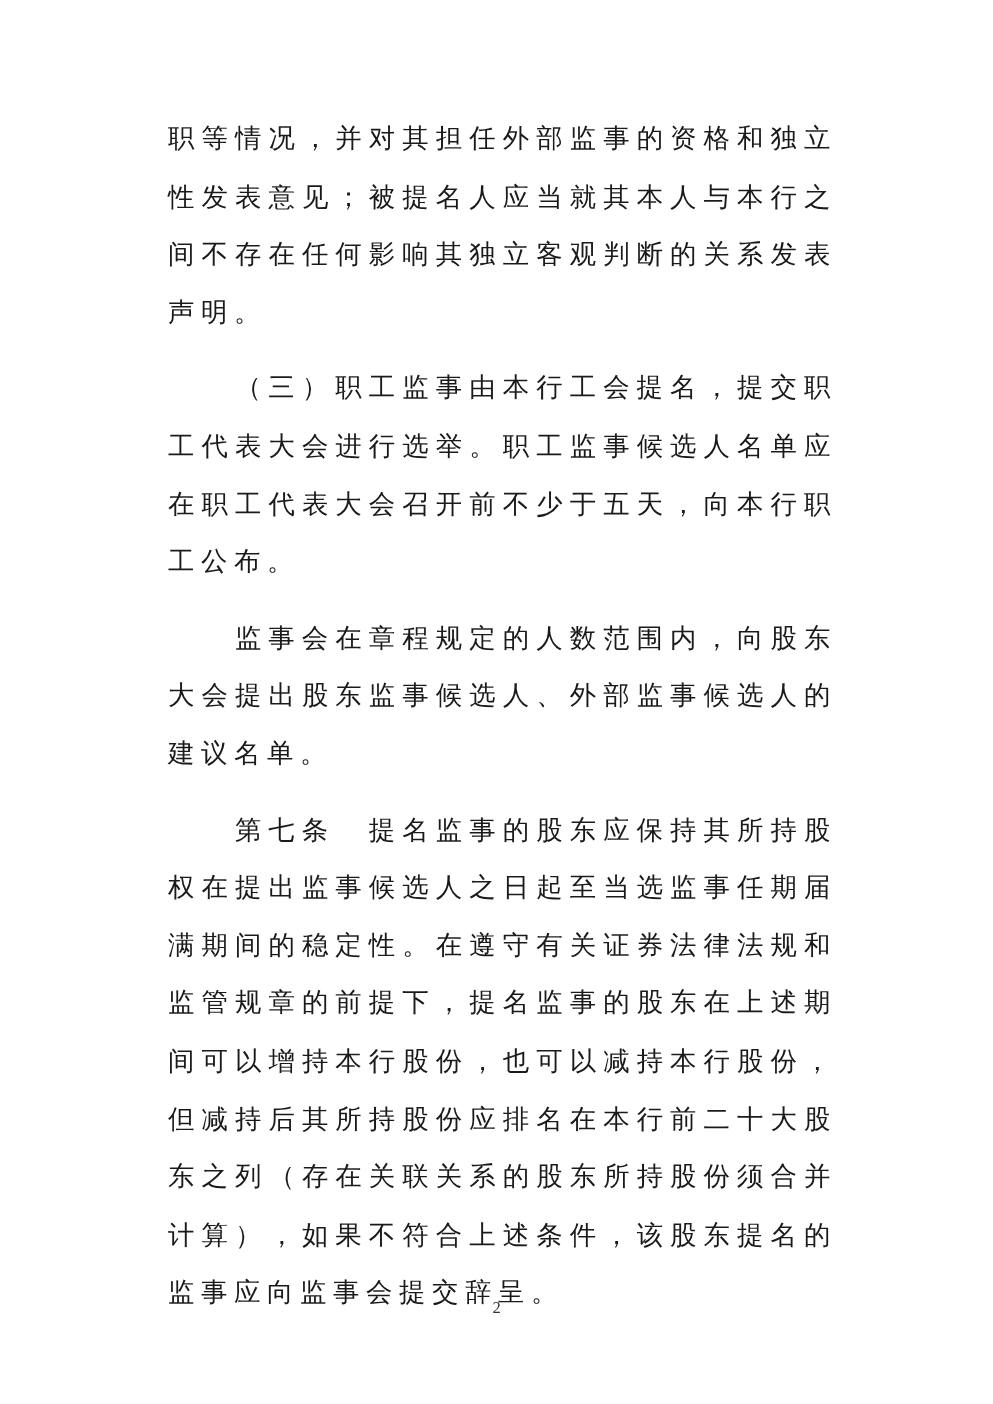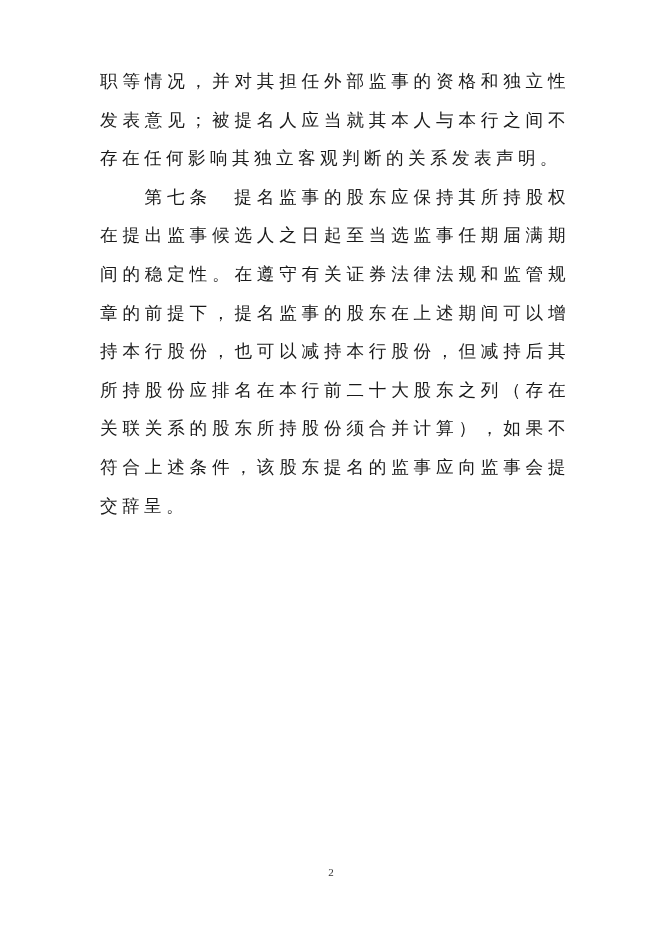--- a/index.html
+++ b/index.html
@@ -26,21 +26,21 @@
       left: 100px;
       top: 62px;
       width: 470px;
       font-family: "DejaVu Serif", "Liberation Serif", serif;
       font-size: 17.6px;
       line-height: 38.6px;
       color: #1a1a1a;
       letter-spacing: 4.4px;
     }
     .para {
-      margin: 0;
+      margin: 12px;
       padding: 0;
       text-align: justify;
       text-justify: inter-character;
       word-break: break-all;
     }
     .para.indent {
       text-indent: 44.6px;
     }
     .page-number {
       position: absolute;
@@ -52,17 +52,19 @@
       font-size: 11px;
       color: #333333;
     }
   </style>
 </head>
 <body>
 
 <div class="page">
   <div class="content">
     <p class="para">职等情况，并对其担任外部监事的资格和独立性发表意见；被提名人应当就其本人与本行之间不存在任何影响其独立客观判断的关系发表声明。</p>
+    <p class="para indent">（三）职工监事由本行工会提名，提交职工代表大会进行选举。职工监事候选人名单应在职工代表大会召开前不少于五天，向本行职工公布。</p>
+    <p class="para indent">监事会在章程规定的人数范围内，向股东大会提出股东监事候选人、外部监事候选人的建议名单。</p>
     <p class="para indent">第七条　提名监事的股东应保持其所持股权在提出监事候选人之日起至当选监事任期届满期间的稳定性。在遵守有关证券法律法规和监管规章的前提下，提名监事的股东在上述期间可以增持本行股份，也可以减持本行股份，但减持后其所持股份应排名在本行前二十大股东之列（存在关联关系的股东所持股份须合并计算），如果不符合上述条件，该股东提名的监事应向监事会提交辞呈。</p>
 
   </div>
   <div class="page-number">2</div>
 </div>
 
 </body></html>

